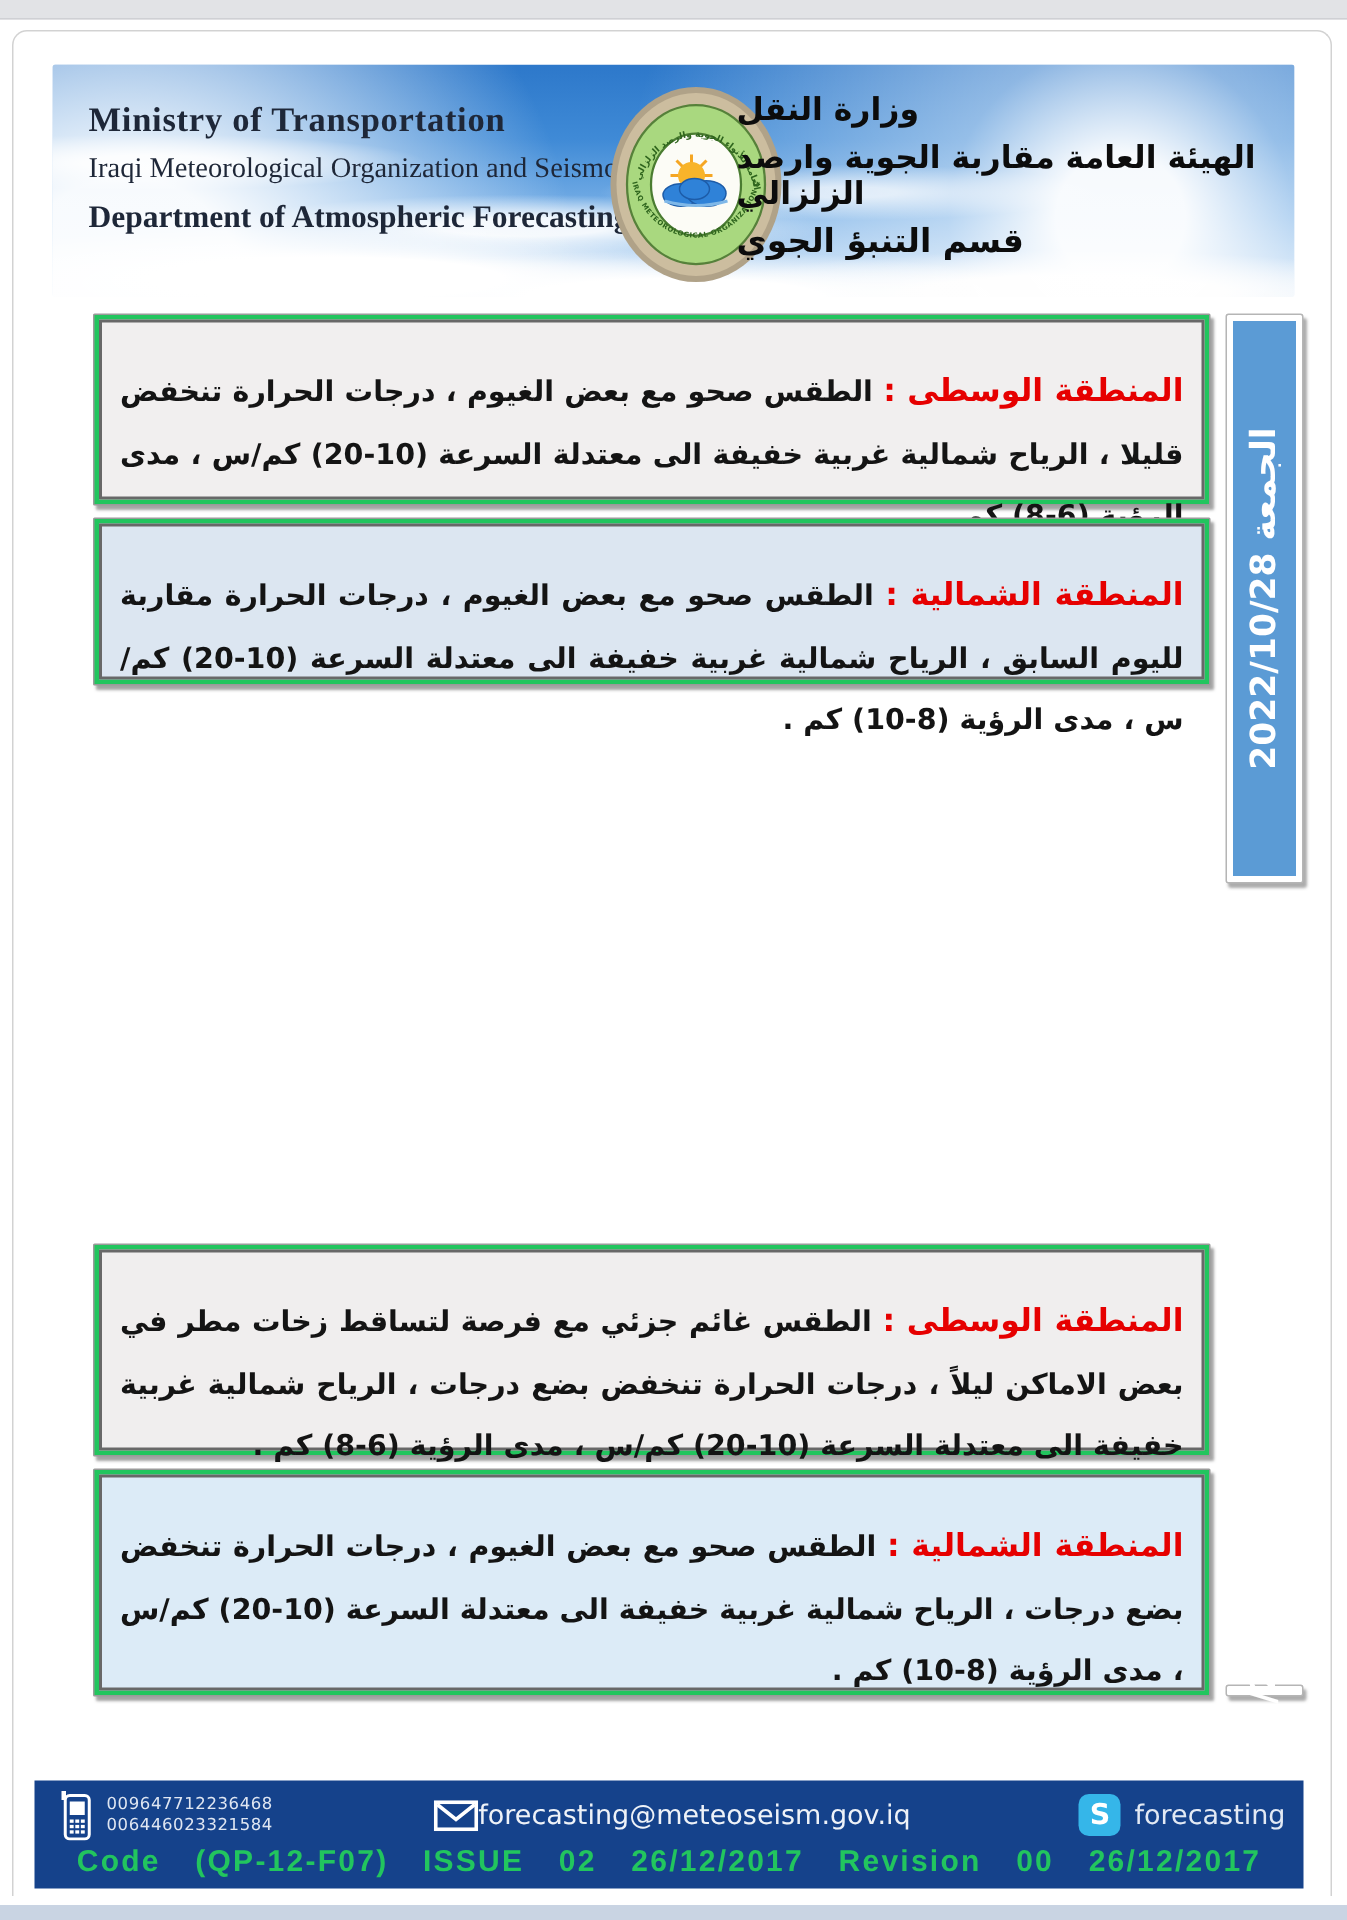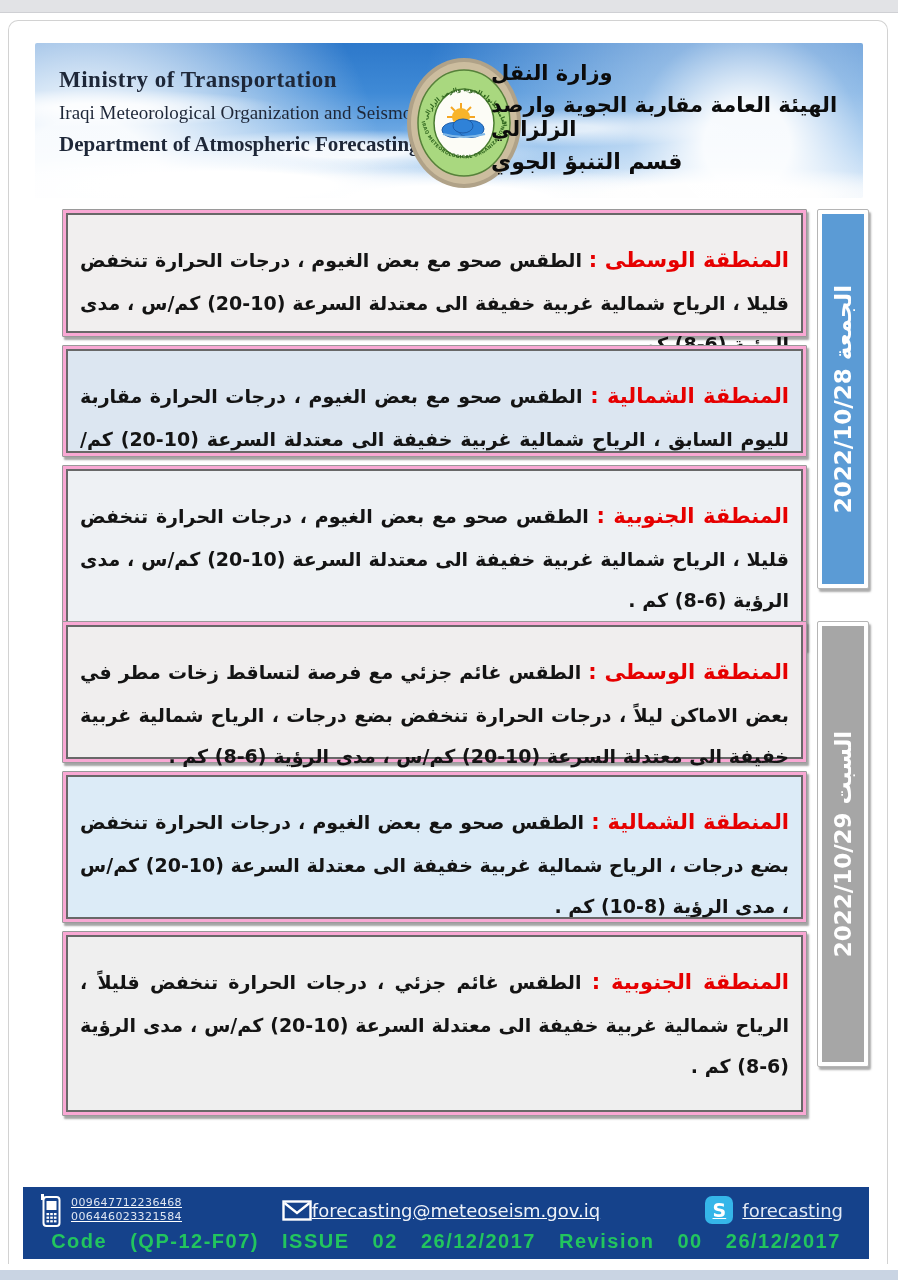--- a/index.html
+++ b/index.html
@@ -43,24 +43,24 @@
     color:#0c0c0c;font-weight:bold;
   }
   .hdr-ar .l1{font-size:21px;}
   .hdr-ar .l2{font-size:21px;margin-top:8px;}
   .hdr-ar .l3{font-size:22px;margin-top:8px;}
   .logo-wrap{position:absolute;left:calc(50% - 44px);top:14px;width:118px;height:132px;}
 
   
   .day-group{position:absolute;left:26px;width:834px;display:flex;align-items:stretch;}
   .g1{top:188px;height:380px;}
-  .g2{top:600px;height:446px;}
+  .g2{top:664px;height:446px;align-items:flex-end;}
   .boxes{flex:1;display:flex;flex-direction:column;gap:8px;}
   .fbox{
-    background:#f9a8d4;border:1px solid #9a9a9a;border-radius:1px;
+    background:#22c55e;border:1px solid #9a9a9a;border-radius:1px;
     box-shadow:2px 3px 2px rgba(90,90,90,.55);
     padding:3px;box-sizing:border-box;margin-left:27px;
   }
   .fbox-inner{
     height:100%;box-sizing:border-box;border:2px solid #686868;
     padding:4px 12px 4px 12px;
   }
   .g1 .b1{height:128px;} .g1 .b2{height:112px;} .g1 .b3{flex:1;}
   .g2 .b1{height:142px;} .g2 .b2{height:152px;} .g2 .b3{flex:1;}
   .g1 .b1 .fbox-inner{background:#f1efef;}
@@ -91,21 +91,21 @@
     transform:translate(-50%,-50%) rotate(-90deg);
     white-space:nowrap;direction:rtl;
     color:#ffffff;font-weight:bold;font-size:23px;letter-spacing:.5px;
   }
 
   
   .footer{
     position:absolute;left:14px;top:1166px;width:846px;height:72px;
     background:#15428b;color:#fff;box-sizing:border-box;
   }
-  .f-row1{display:flex;align-items:center;height:42px;padding:4px 26px 0 16px;box-sizing:border-box;text-decoration:underline;}
+  .f-row1{display:flex;align-items:center;height:42px;padding:4px 12px 0 16px;box-sizing:border-box;}
   .f-phone{display:flex;align-items:center;gap:8px;flex:1;}
   .f-phone-nums{display:flex;flex-direction:column;font-size:11px;line-height:1.25;color:#dfe6f2;letter-spacing:.4px;}
   .f-email{display:flex;align-items:center;font-size:18px;color:#eef2f8;}
   .f-skype{display:flex;align-items:center;gap:9px;flex:1;justify-content:flex-end;font-size:18px;color:#e2e9f4;}
   .skype-badge{
     width:28px;height:28px;border-radius:7px;background:#35b6e9;
     display:flex;align-items:center;justify-content:center;
     color:#fff;font-weight:bold;font-size:19px;font-family:"DejaVu Sans",sans-serif;
   }
   .f-row2{
@@ -176,47 +176,37 @@
       <div class="fbox b1">
         <div class="fbox-inner">
           <p class="region-text"><span class="region-title">المنطقة الوسطى :</span> <span>الطقس صحو مع بعض الغيوم ، درجات الحرارة تنخفض قليلا ، الرياح شمالية غربية خفيفة الى معتدلة السرعة (10-20) كم/س ، مدى الرؤية (6-8) كم .</span></p>
         </div>
       </div>
       <div class="fbox b2">
         <div class="fbox-inner">
           <p class="region-text"><span class="region-title">المنطقة الشمالية :</span> <span>الطقس صحو مع بعض الغيوم ، درجات الحرارة مقاربة لليوم السابق ، الرياح شمالية غربية خفيفة الى معتدلة السرعة (10-20) كم/س ، مدى الرؤية (8-10) كم .</span></p>
         </div>
       </div>
-      <div class="fbox b3">
-        <div class="fbox-inner">
-          <p class="region-text"><span class="region-title">المنطقة الجنوبية :</span> <span>الطقس صحو مع بعض الغيوم ، درجات الحرارة تنخفض قليلا ، الرياح شمالية غربية خفيفة الى معتدلة السرعة (10-20) كم/س ، مدى الرؤية (6-8) كم .</span></p>
-        </div>
-      </div>
     </div>
     <div class="day-tab tab-friday">
       <div class="day-tab-fill"></div>
       <span class="tab-label">الجمعة  2022/10/28</span>
     </div>
   </section>
 
   <section class="day-group g2">
     <div class="boxes">
       <div class="fbox b1">
         <div class="fbox-inner">
           <p class="region-text"><span class="region-title">المنطقة الوسطى :</span> <span>الطقس غائم جزئي مع فرصة لتساقط زخات مطر في بعض الاماكن ليلاً ، درجات الحرارة تنخفض بضع درجات ، الرياح شمالية غربية خفيفة الى معتدلة السرعة (10-20) كم/س ، مدى الرؤية (6-8) كم .</span></p>
         </div>
       </div>
       <div class="fbox b2">
         <div class="fbox-inner">
           <p class="region-text"><span class="region-title">المنطقة الشمالية :</span> <span>الطقس صحو مع بعض الغيوم ، درجات الحرارة تنخفض بضع درجات ، الرياح شمالية غربية خفيفة الى معتدلة السرعة (10-20) كم/س ، مدى الرؤية (8-10) كم .</span></p>
-        </div>
-      </div>
-      <div class="fbox b3">
-        <div class="fbox-inner">
-          <p class="region-text"><span class="region-title">المنطقة الجنوبية :</span> <span>الطقس غائم جزئي ، درجات الحرارة تنخفض قليلاً ، الرياح شمالية غربية خفيفة الى معتدلة السرعة (10-20) كم/س ، مدى الرؤية (6-8) كم .</span></p>
         </div>
       </div>
     </div>
     <div class="day-tab tab-saturday">
       <div class="day-tab-fill"></div>
       <span class="tab-label">السبت  2022/10/29</span>
     </div>
   </section>
 
   <footer class="footer">

